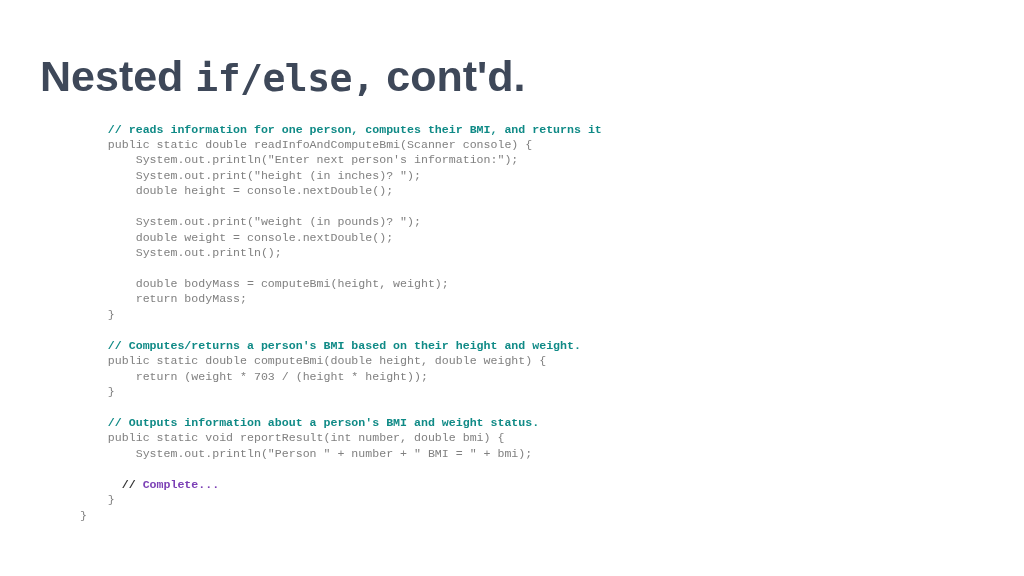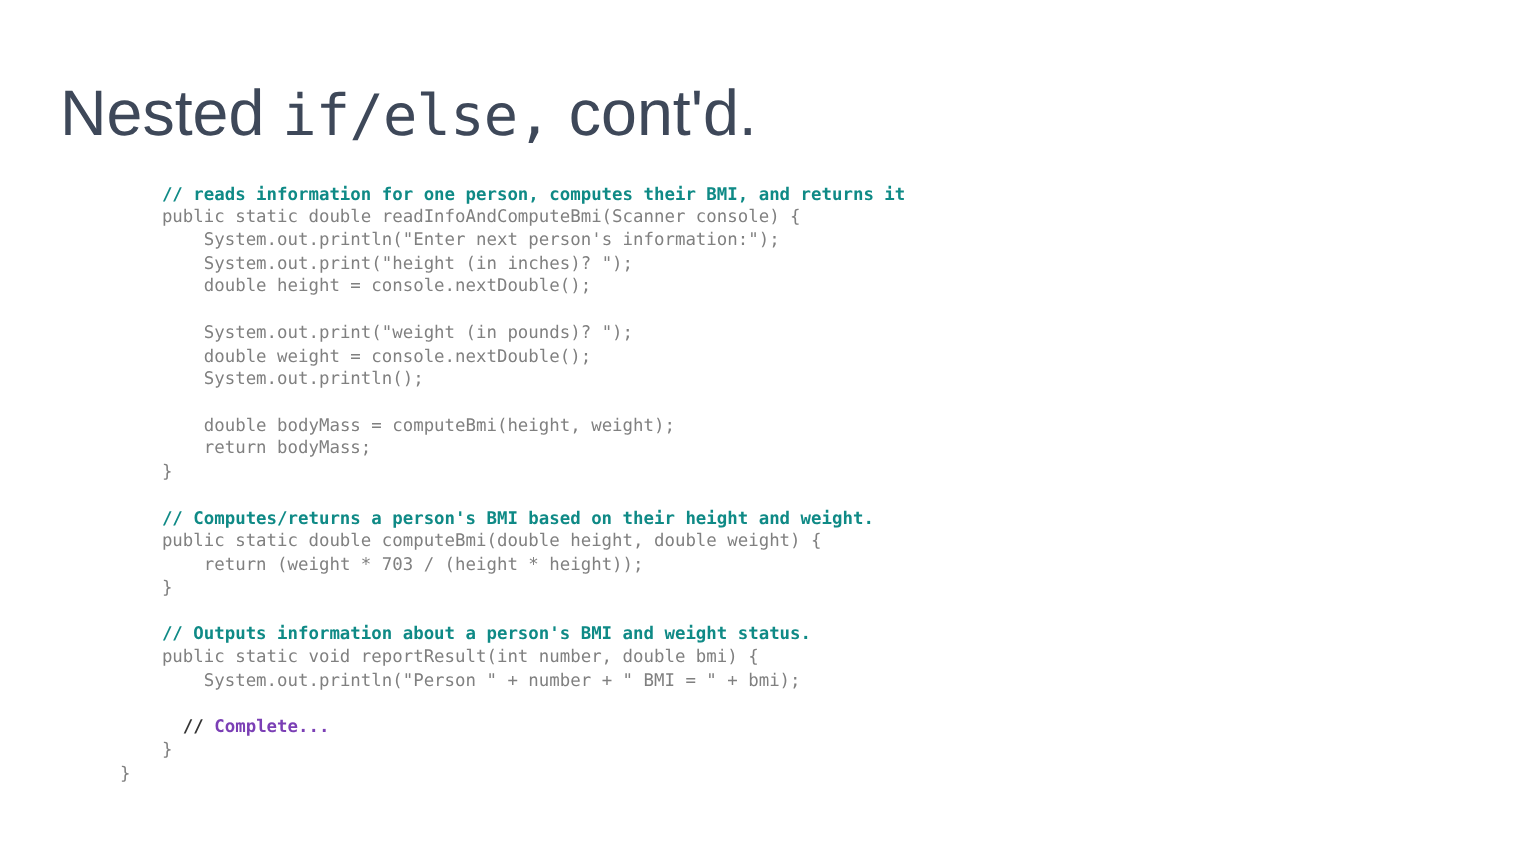--- a/index.html
+++ b/index.html
@@ -23,21 +23,21 @@
   }
 
   
   #slide-title {
     position: absolute;
     left: 40px;
     top: 22px;
     font-size: 43px;
     line-height: 50px;
     color: #3e4859;
-    font-weight: 400;
+    font-weight: 700;
     letter-spacing: 0px;
     white-space: nowrap;
   }
   #slide-title .t-sans {
     font-family: "Liberation Sans", sans-serif;
   }
   #slide-title .t-mono {
     font-family: "DejaVu Sans Mono", "Liberation Mono", monospace;
     font-size: 38px;
     letter-spacing: -0.5px;
@@ -51,20 +51,21 @@
     font-family: "DejaVu Sans Mono", "Liberation Mono", monospace;
     font-size: 11.6px;
     line-height: 15.45px;
     white-space: pre;
     color: #808080;
   }
   #code-block .ln {
     display: block;
     height: 15.45px;
     white-space: pre;
+    font-family: Liberation Mono, monospace;
   }
   #code-block .ln.blank {
     height: 15.45px;
   }
 
   
   .c-code     { color: #808080; }
   .c-comment  { color: #0f8a86; font-weight: bold; }
   .c-slashes  { color: #333333; font-weight: bold; }
   .c-todo     { color: #7b3fb5; font-weight: bold; }

